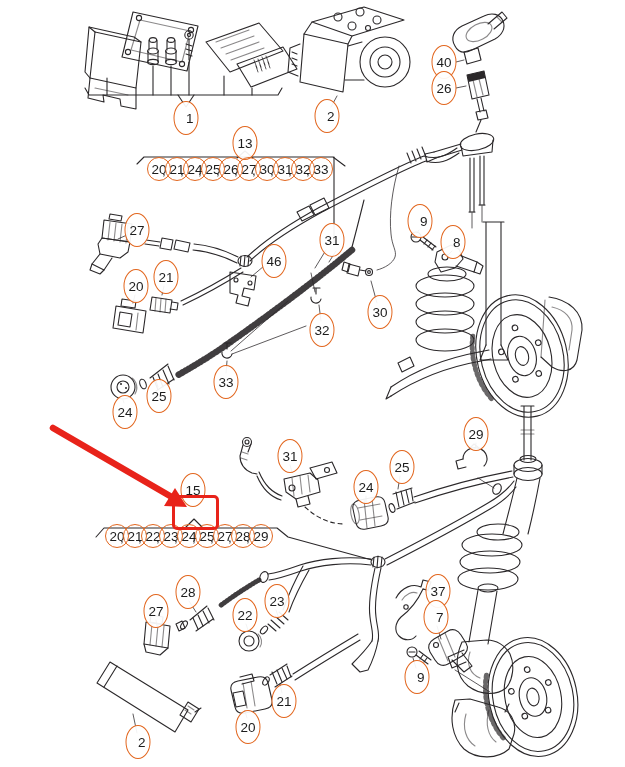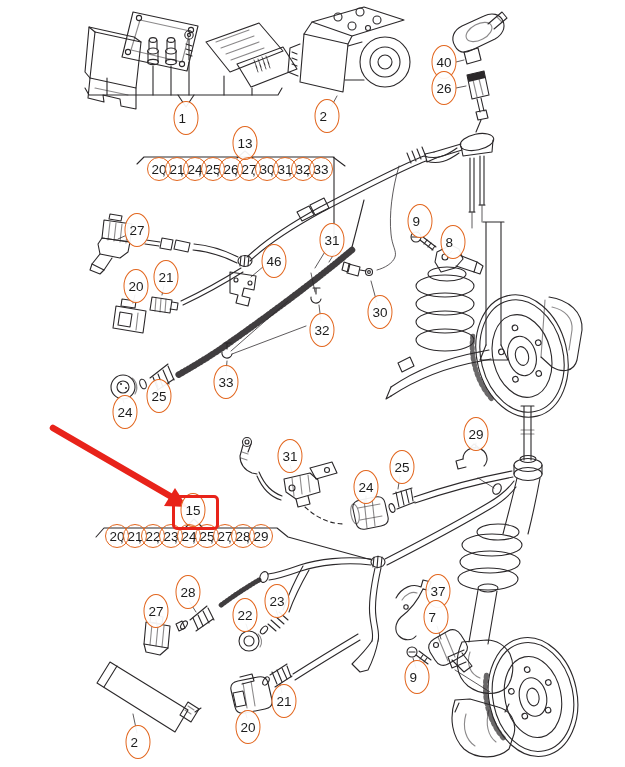--- a/index.html
+++ b/index.html
@@ -11,21 +11,21 @@
   .rib{stroke-width:6.5;stroke-dasharray:1.3 2.3;opacity:.9;}
   .rib2{stroke-width:5;stroke-dasharray:1.2 2.2;opacity:.9;}
   .thin{stroke-width:.9;opacity:.85;}
   .lt{opacity:.55;}
   .dash{stroke-dasharray:4 3.5;}
   .hatch{stroke-width:5;stroke-dasharray:2 3.4;opacity:.7;}
   .red-line{stroke:var(--highlight-red,#e8231a);stroke-width:6.5;}
   .red-fill{fill:var(--highlight-red,#e8231a);stroke:none;}
   .co{position:absolute;transform:translate(-50%,-50%);min-width:25px;height:34px;
       border:1.7px solid var(--callout-orange,#e2661e);border-radius:50%;
-      background:rgba(255,255,255,.93);display:flex;align-items:center;justify-content:flex-start;
+      background:rgba(255,255,255,.93);display:flex;align-items:center;justify-content:flex-end;
       font-size:13.5px;color:var(--text-dark,#1c1c1c);padding:0 4px;box-sizing:border-box;z-index:3;}
   .numrow{position:absolute;display:flex;z-index:3;}
   .ncell{flex:0 0 24px;width:24px;height:24px;margin-right:-6px;border:1.6px solid var(--callout-orange,#e2661e);
          border-radius:50%;display:flex;align-items:center;justify-content:center;
          font-size:13.5px;color:var(--text-dark,#1c1c1c);box-sizing:border-box;background:transparent;}
   .ncomma{position:relative;width:0;overflow:visible;font-size:13.5px;color:var(--text-dark,#1c1c1c);
           top:6px;left:-3px;z-index:4;}
   .hl{position:absolute;border:3.2px solid var(--highlight-red,#e8231a);border-radius:5px;z-index:4;background:transparent;}
 </style>
 </head>
@@ -441,21 +441,21 @@
     </div>
 <div class="co" style="left:226px;top:382px">
       <span>33</span>
     </div>
 <div class="co" style="left:159px;top:396px">
       <span>25</span>
     </div>
 <div class="co" style="left:125px;top:412px">
       <span>24</span>
     </div>
-<div class="co" style="left:193px;top:510px">
+<div class="co" style="left:193px;top:490px">
       <span>15</span>
     </div>
 <div class="co" style="left:290px;top:456px">
       <span>31</span>
     </div>
 <div class="co" style="left:402px;top:467px">
       <span>25</span>
     </div>
 <div class="co" style="left:366px;top:487px">
       <span>24</span>

